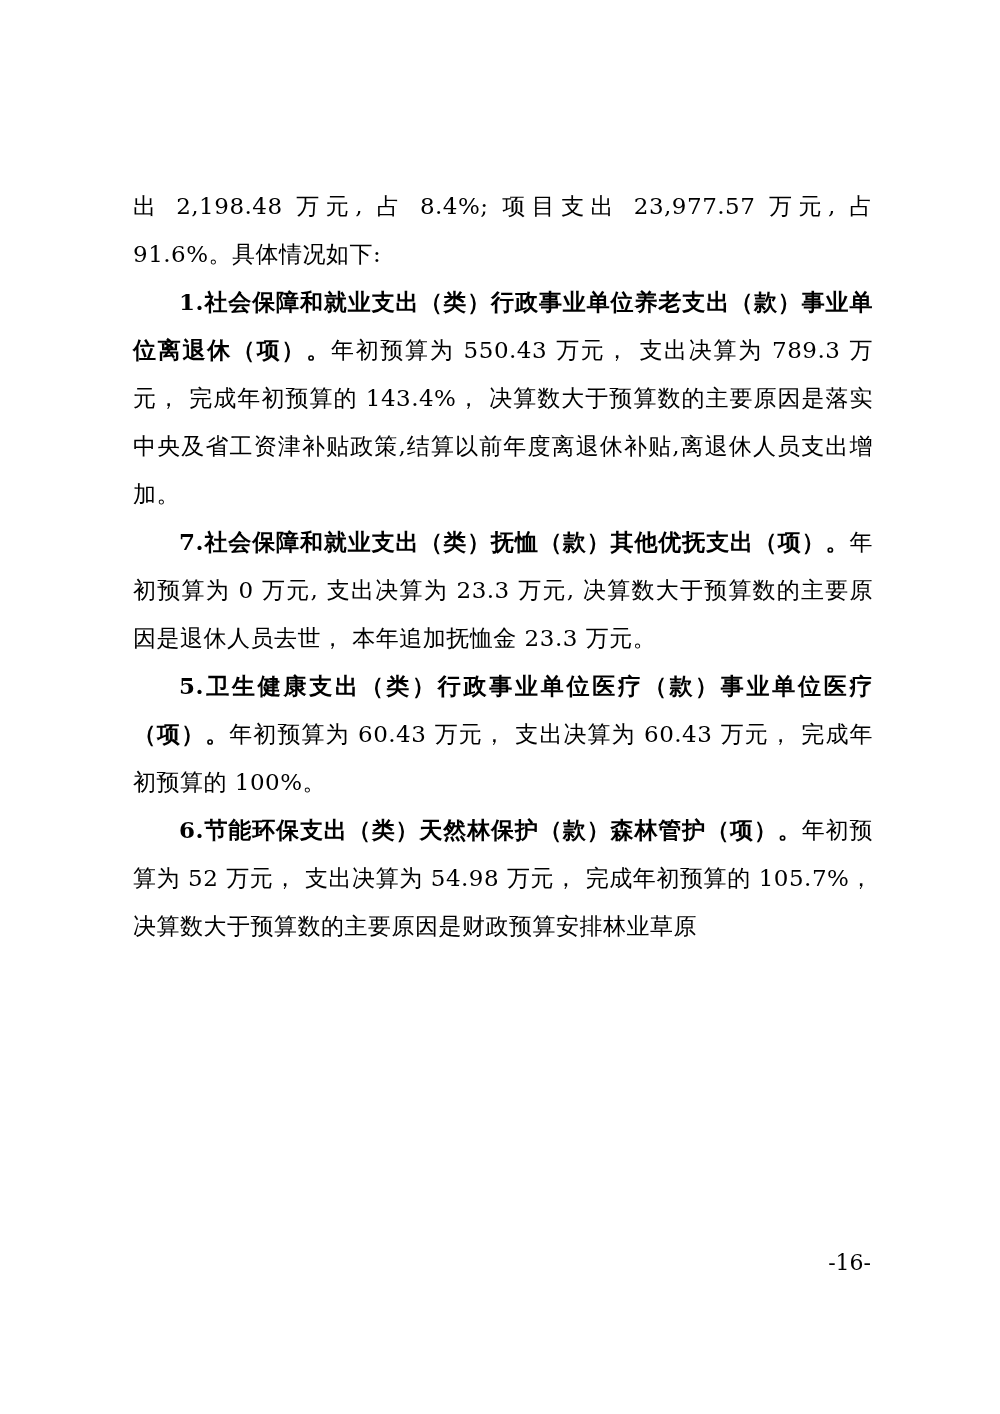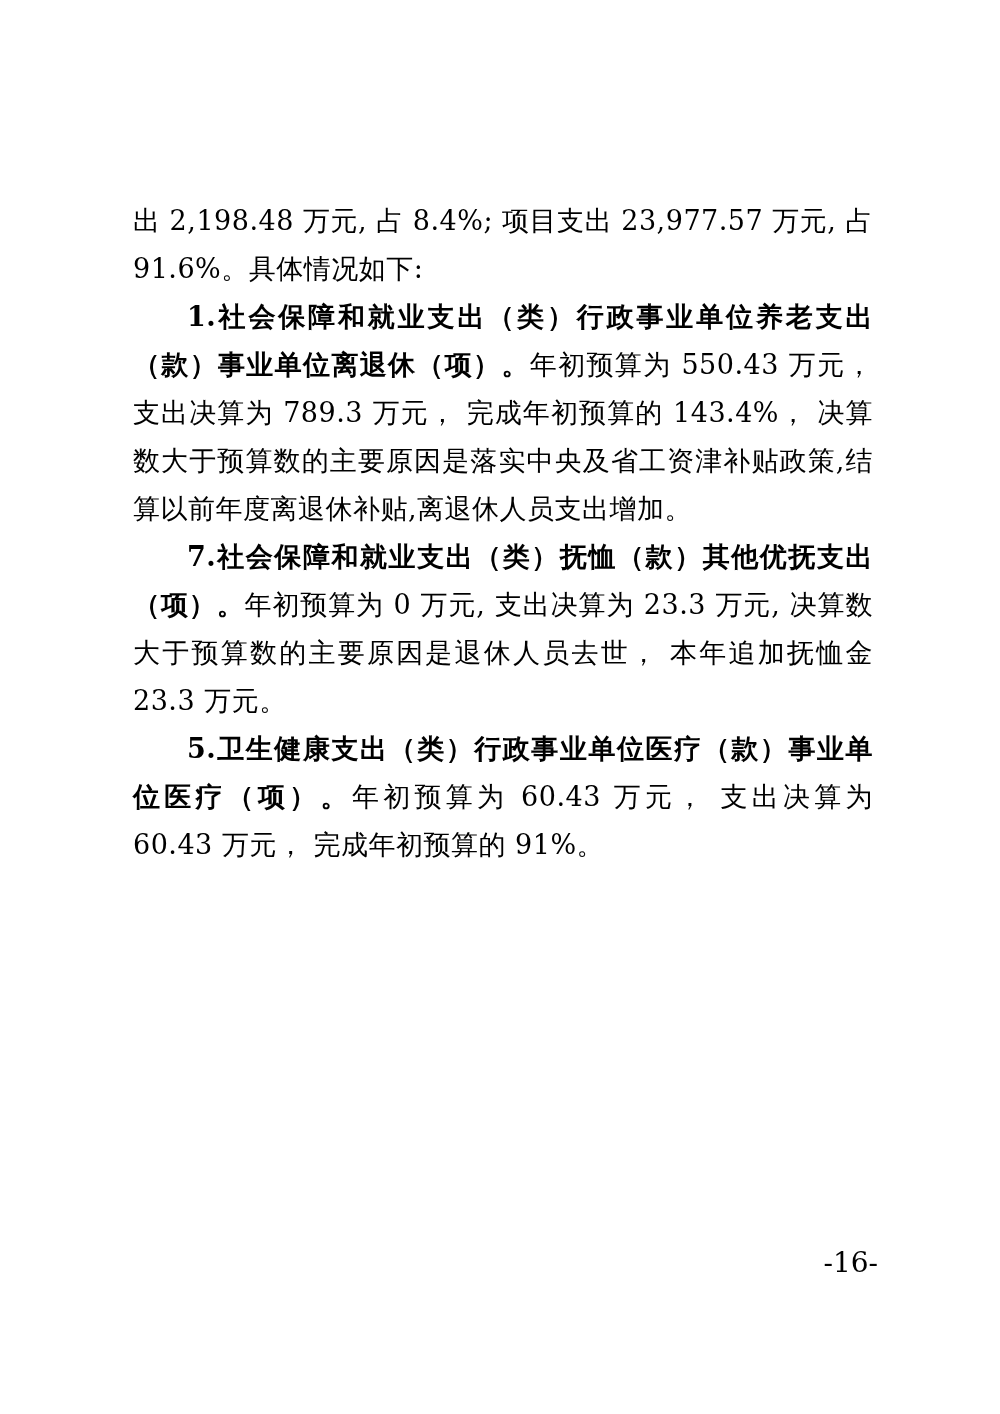--- a/index.html
+++ b/index.html
@@ -8,36 +8,36 @@
     width: 1000px;
     height: 1414px;
     background: #ffffff;
     font-family: "DejaVu Serif", "Liberation Serif", serif;
     color: #000000;
     overflow: hidden;
   }
   .content {
     position: absolute;
     left: 133px;
-    top: 197px;
+    top: 182px;
     width: 740px;
-    font-size: 27px;
+    font-size: 23px;
     line-height: 48px;
     text-align: justify;
     letter-spacing: 0.5px;
   }
   .intro-para { margin: 0; text-indent: 0; }
   .item-para { margin: 0; text-indent: 2em; }
   .item-title { font-weight: 700; margin-top: 11px; }
   .item-body { font-weight: 400; margin-top: 8px; }
   .page-footer {
     position: absolute;
     top: 1246px;
-    right: 122px;
-    font-size: 28px;
+    right: 129px;
+    font-size: 22px;
     line-height: 34px;
     font-weight: 400;
   }
 </style>
 </head>
 <body>
 
 <div class="page">
 
   <div class="content">
@@ -50,21 +50,24 @@
       <span class="item-title">1.社会保障和就业支出（类）行政事业单位养老支出（款）事业单位离退休（项）。</span><span class="item-body">年初预算为 550.43 万元， 支出决算为 789.3 万元， 完成年初预算的 143.4%， 决算数大于预算数的主要原因是落实中央及省工资津补贴政策,结算以前年度离退休补贴,离退休人员支出增加。</span>
     </p>
 
 
 
     <p class="item-para">
       <span class="item-title">7.社会保障和就业支出（类）抚恤（款）其他优抚支出（项）。</span><span class="item-body">年初预算为 0 万元, 支出决算为 23.3 万元, 决算数大于预算数的主要原因是退休人员去世， 本年追加抚恤金 23.3 万元。</span>
     </p>
 
     <p class="item-para">
-      <span class="item-title">5.卫生健康支出（类）行政事业单位医疗（款）事业单位医疗（项）。</span><span class="item-body">年初预算为 60.43 万元， 支出决算为 60.43 万元， 完成年初预算的 91%。</span>
+      <span class="item-title">5.卫生健康支出（类）行政事业单位医疗（款）事业单位医疗（项）。</span><span class="item-body">年初预算为 60.43 万元， 支出决算为 60.43 万元， 完成年初预算的 100%。</span>
     </p>
 
+    <p class="item-para">
+      <span class="item-title">6.节能环保支出（类）天然林保护（款）森林管护（项）。</span><span class="item-body">年初预算为 52 万元， 支出决算为 54.98 万元， 完成年初预算的 105.7%， 决算数大于预算数的主要原因是财政预算安排林业草原</span>
+    </p>
 
   </div>
 
   <div class="page-footer">-16-</div>
 
 </div>
 
 </body></html>

